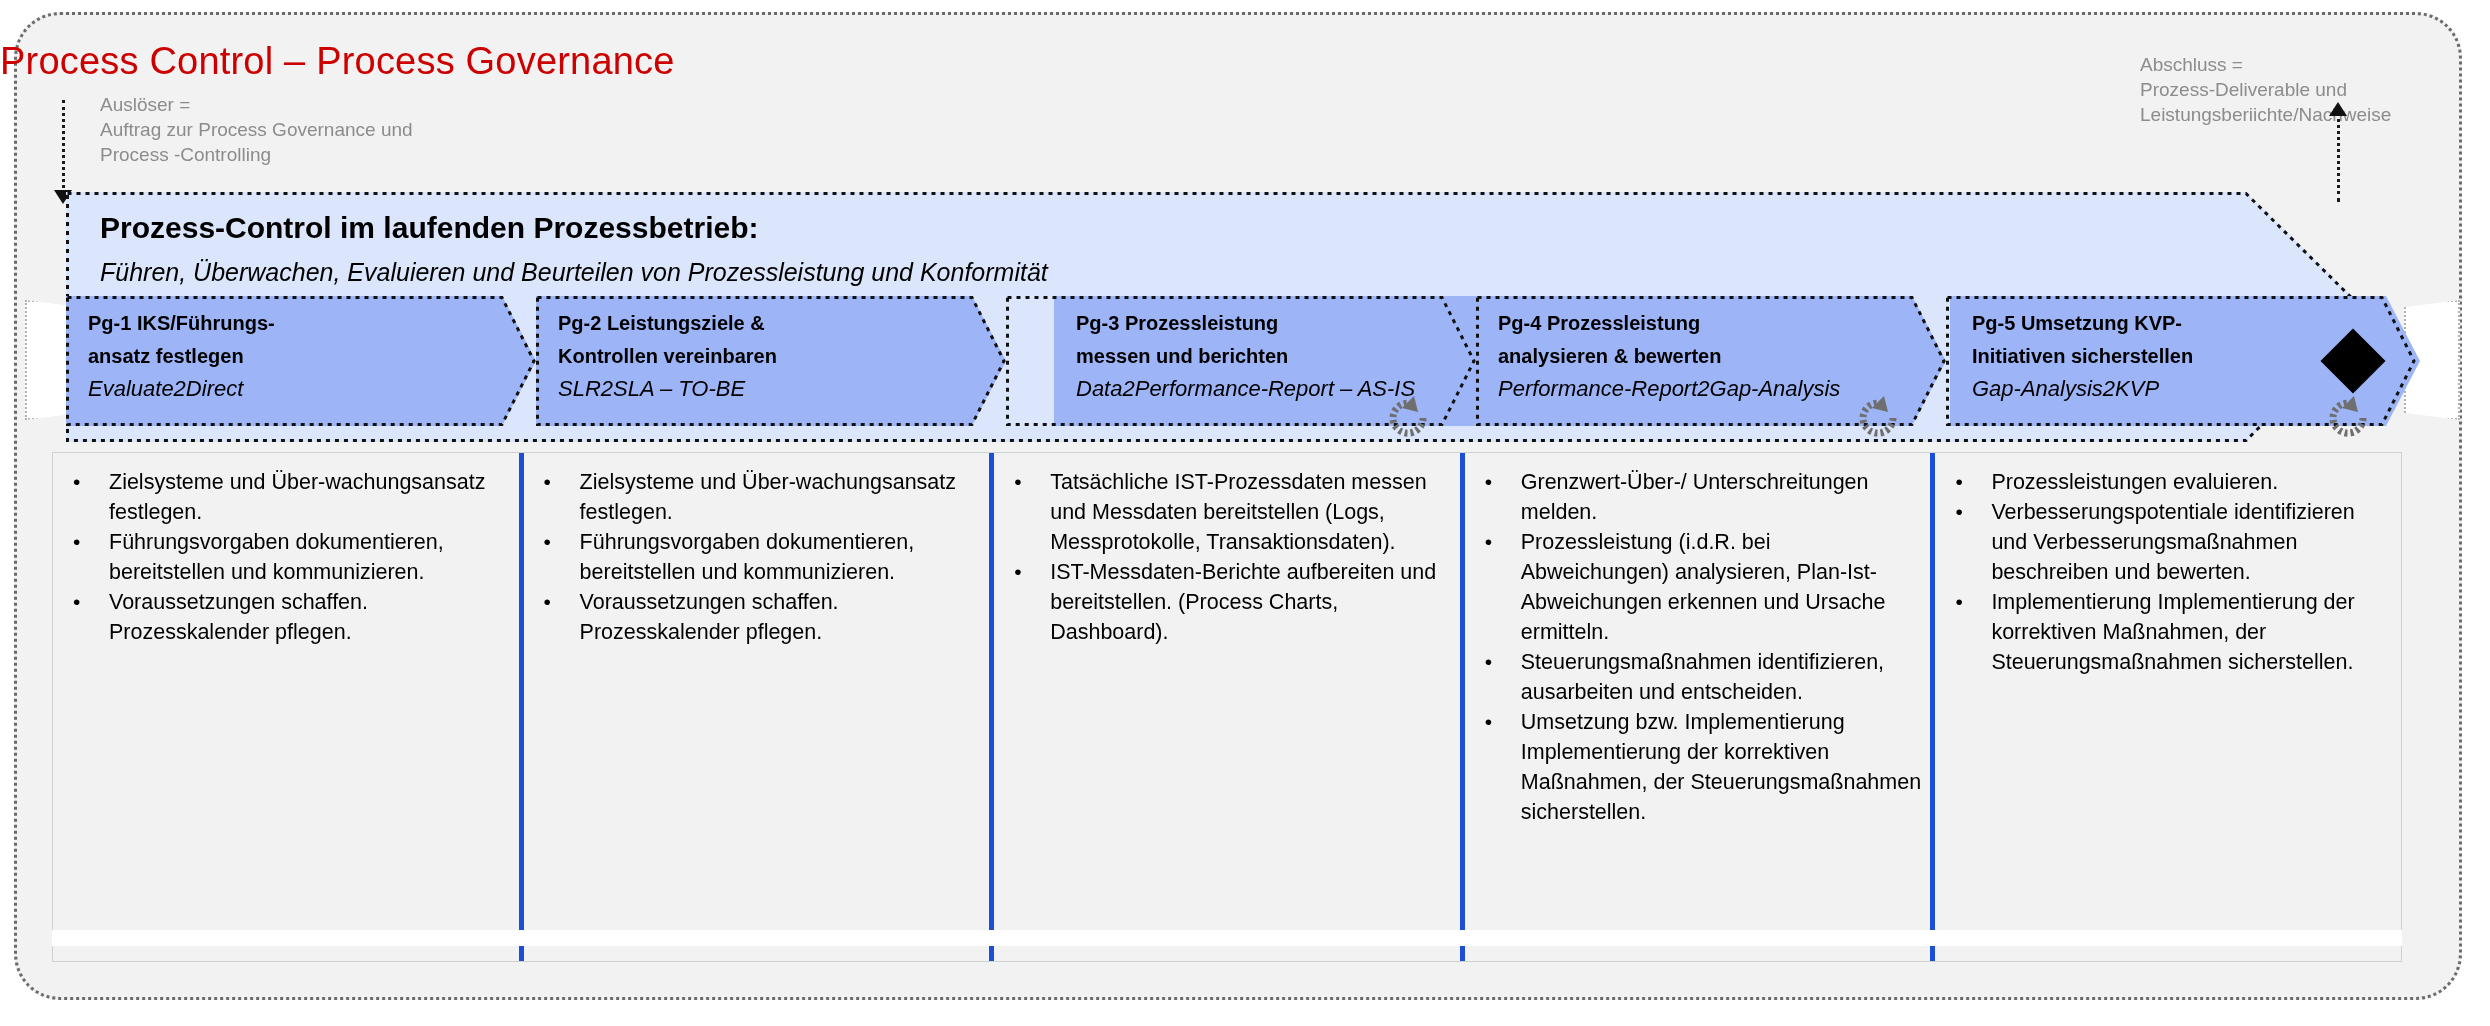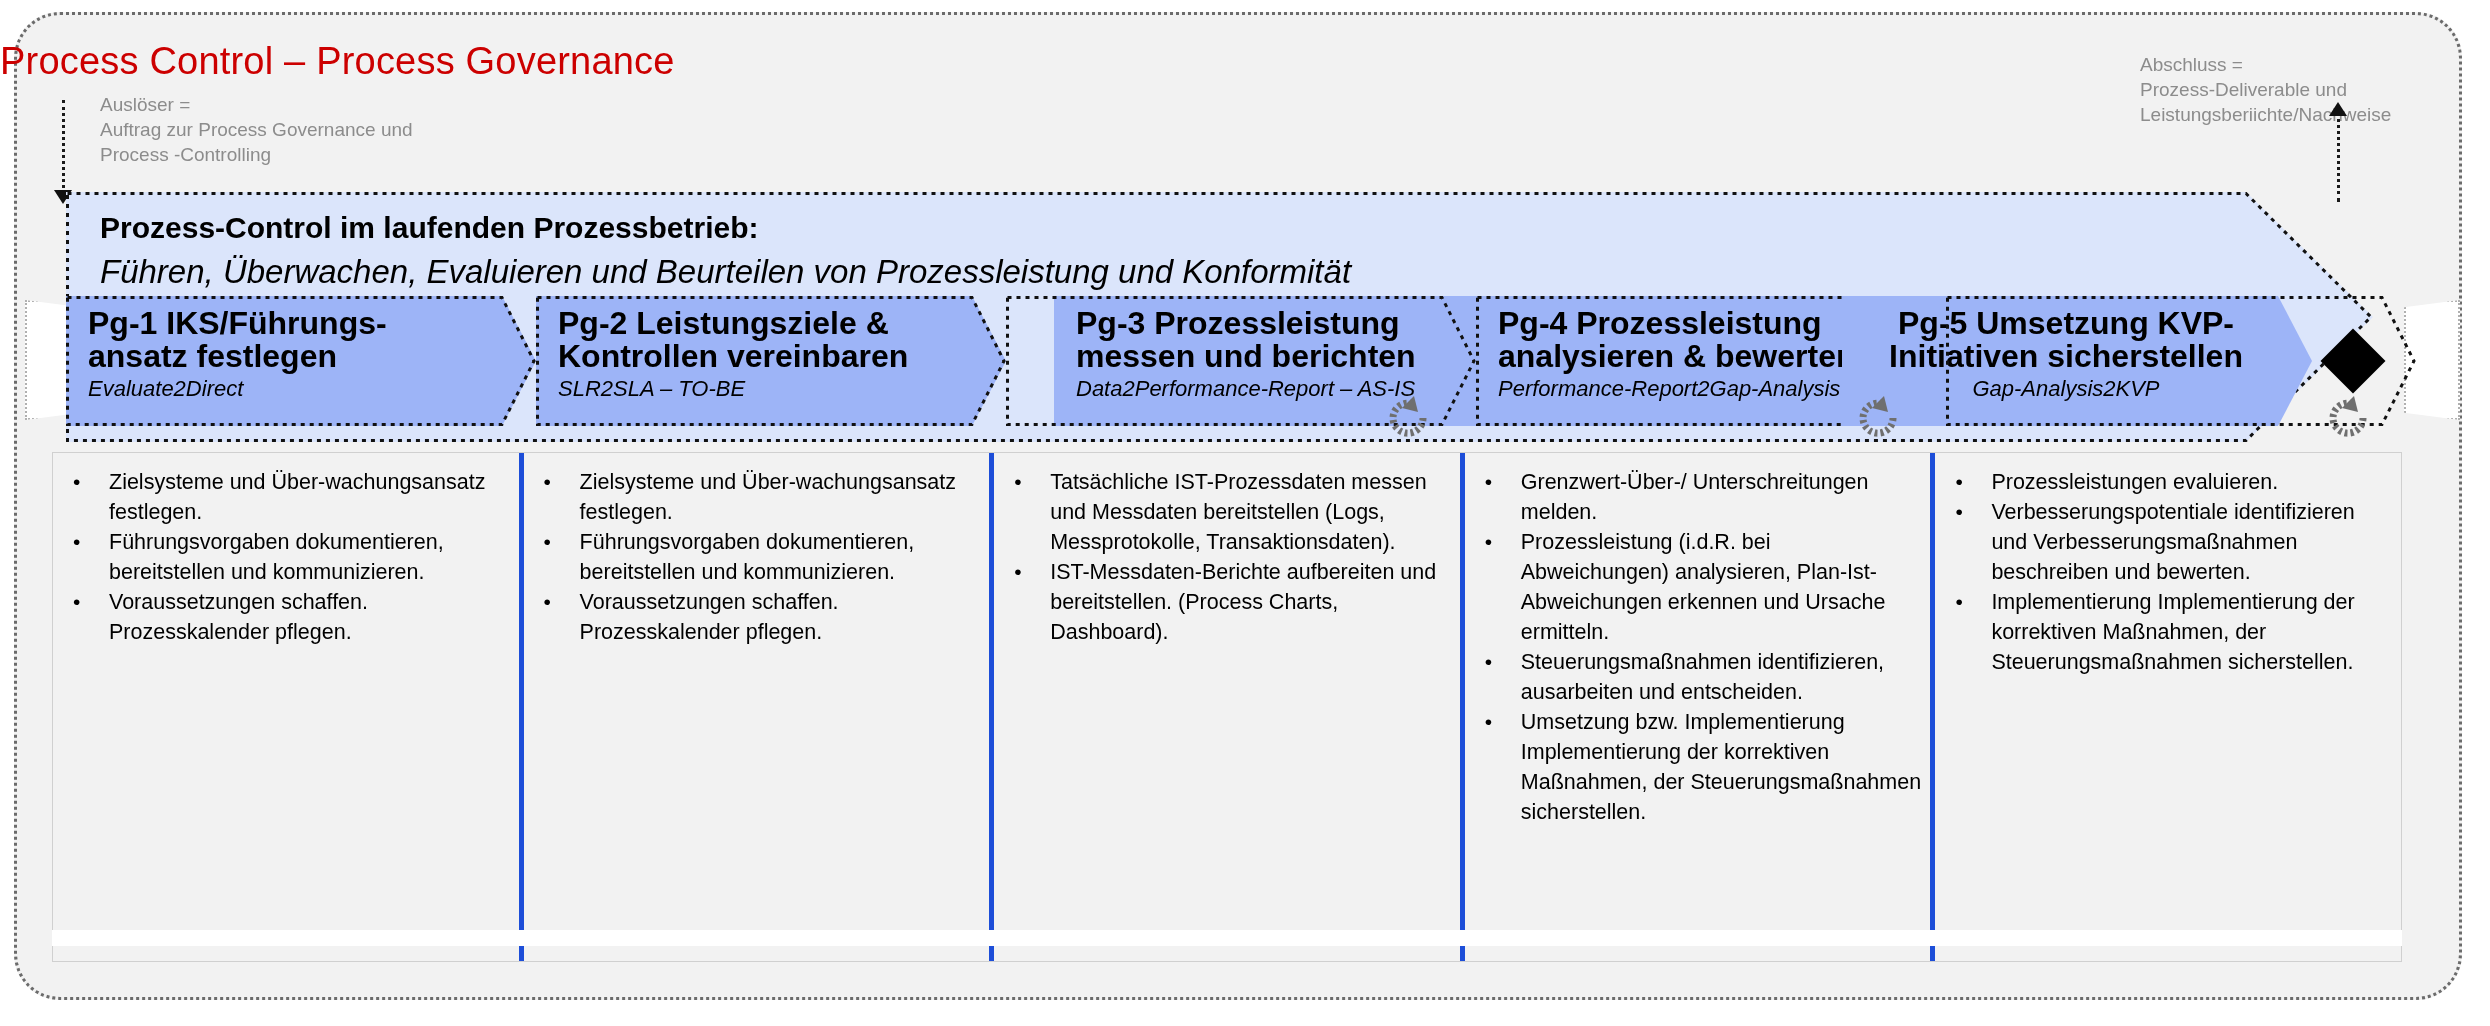--- a/index.html
+++ b/index.html
@@ -38,39 +38,39 @@
     background:#dbe5fb;
     -webkit-clip-path:polygon(0 0,2180px 0,2307px 125px,2180px 250px,0 250px);
     clip-path:polygon(0 0,2180px 0,2307px 125px,2180px 250px,0 250px);
   }
   .banner-outline{
     position:absolute;left:66px;top:192px;width:2307px;height:250px;
     pointer-events:none;
   }
   .banner-txt{position:absolute;left:100px;top:208px;width:2100px;color:#000;}
   .banner-txt .l1{font-size:30px;font-weight:bold;line-height:40px;}
-  .banner-txt .l2{font-size:33px;font-style:italic;line-height:40px;margin-top:4px;}
+  .banner-txt .l2{font-size:25px;font-style:italic;line-height:40px;margin-top:4px;}
 
   
   .side-shape{
     position:absolute;top:300px;width:56px;height:120px;background:#ffffff;
     border:2px dotted #b0b0b0;box-sizing:border-box;
   }
   .side-left{left:25px;-webkit-clip-path:polygon(0 0,100% 6%,100% 94%,0 100%);clip-path:polygon(0 0,100% 6%,100% 94%,0 100%);}
   .side-right{left:2404px;-webkit-clip-path:polygon(0 6%,100% 0,100% 100%,0 94%);clip-path:polygon(0 6%,100% 0,100% 100%,0 94%);}
 
   
   .chev-row{position:absolute;left:66px;top:296px;width:2340px;height:130px;}
   .chev{
     position:absolute;top:0;height:130px;background:#9db4f7;box-sizing:border-box;
     -webkit-clip-path:polygon(0 0,calc(100% - 34px) 0,100% 50%,calc(100% - 34px) 100%,0 100%);
     clip-path:polygon(0 0,calc(100% - 34px) 0,100% 50%,calc(100% - 34px) 100%,0 100%);
   }
   .chev .ct{position:absolute;left:22px;top:11px;right:44px;color:#000;}
-  .chev .ct .h{font-size:32px;font-weight:bold;line-height:33px;}
+  .chev .ct .h{font-size:20px;font-weight:bold;line-height:33px;}
   .chev .ct .s{font-size:22px;font-style:italic;line-height:30px;margin-top:1px;}
 
   .chev-dots{
     position:absolute;top:0;height:130px;box-sizing:border-box;pointer-events:none;
   }
 
   
   .cycle{position:absolute;width:60px;height:60px;}
   .cycle svg{display:block;}
 
@@ -172,21 +172,21 @@
       <div class="ct">
         <div class="h" style="white-space: pre-line;">Pg-4  Prozessleistung
 analysieren &amp; bewerten</div>
         <div class="s">Performance-Report2Gap-Analysis</div>
       </div>
     </div>
     <svg class="chev-dots" style="left:1410px;width:470px;" viewBox="0 0 470 130" preserveAspectRatio="none">
       <polygon points="1.5,1.5 436,1.5 468,65 436,128.5 1.5,128.5" fill="none" stroke="#111" stroke-width="3" stroke-dasharray="4,5"></polygon>
     </svg>
 
-    <div class="chev" id="chev4" style="left:1776px;width:470px;text-align:center;">
+    <div class="chev" id="chev4" style="left:1884px;width:470px;">
       <div class="ct">
         <div class="h" style="white-space: pre-line;">Pg-5 Umsetzung KVP-
 Initiativen sicherstellen</div>
         <div class="s">Gap-Analysis2KVP</div>
       </div>
     </div>
     <svg class="chev-dots" style="left:1880px;width:470px;" viewBox="0 0 470 130" preserveAspectRatio="none">
       <polygon points="1.5,1.5 436,1.5 468,65 436,128.5 1.5,128.5" fill="none" stroke="#111" stroke-width="3" stroke-dasharray="4,5"></polygon>
     </svg>
   </div>

